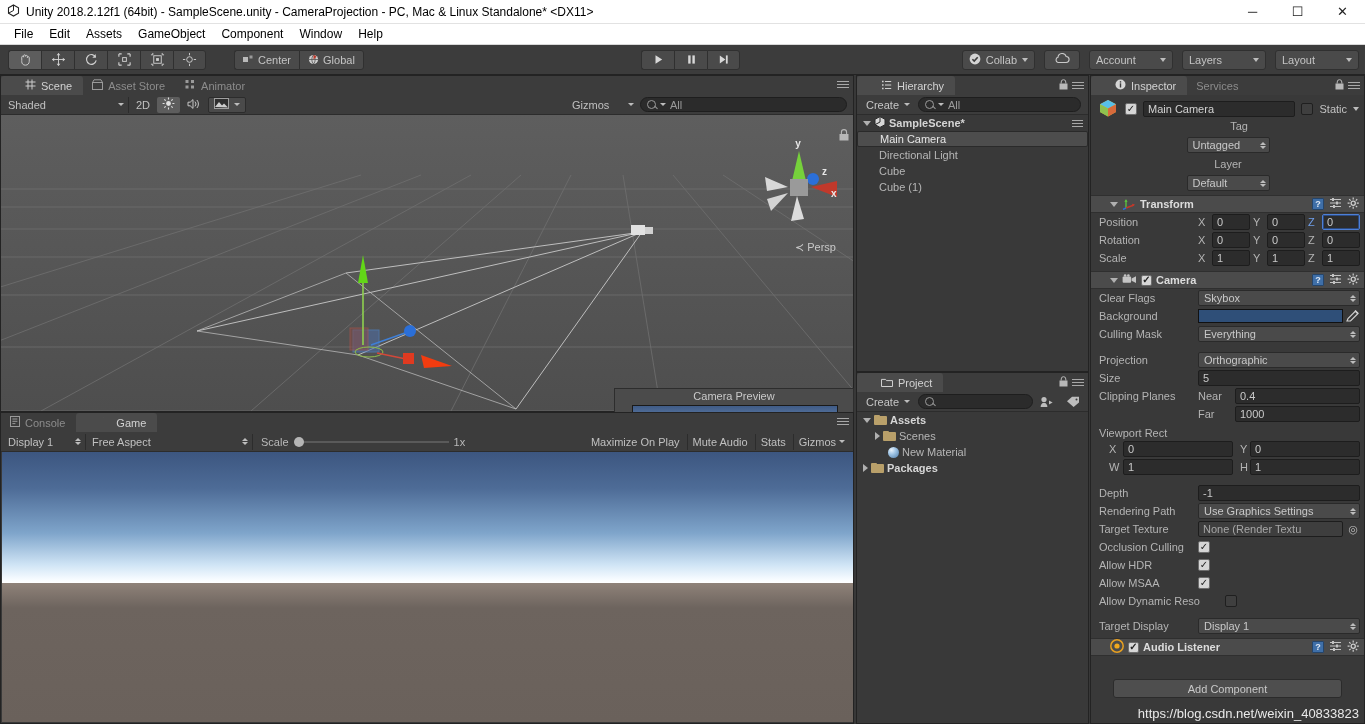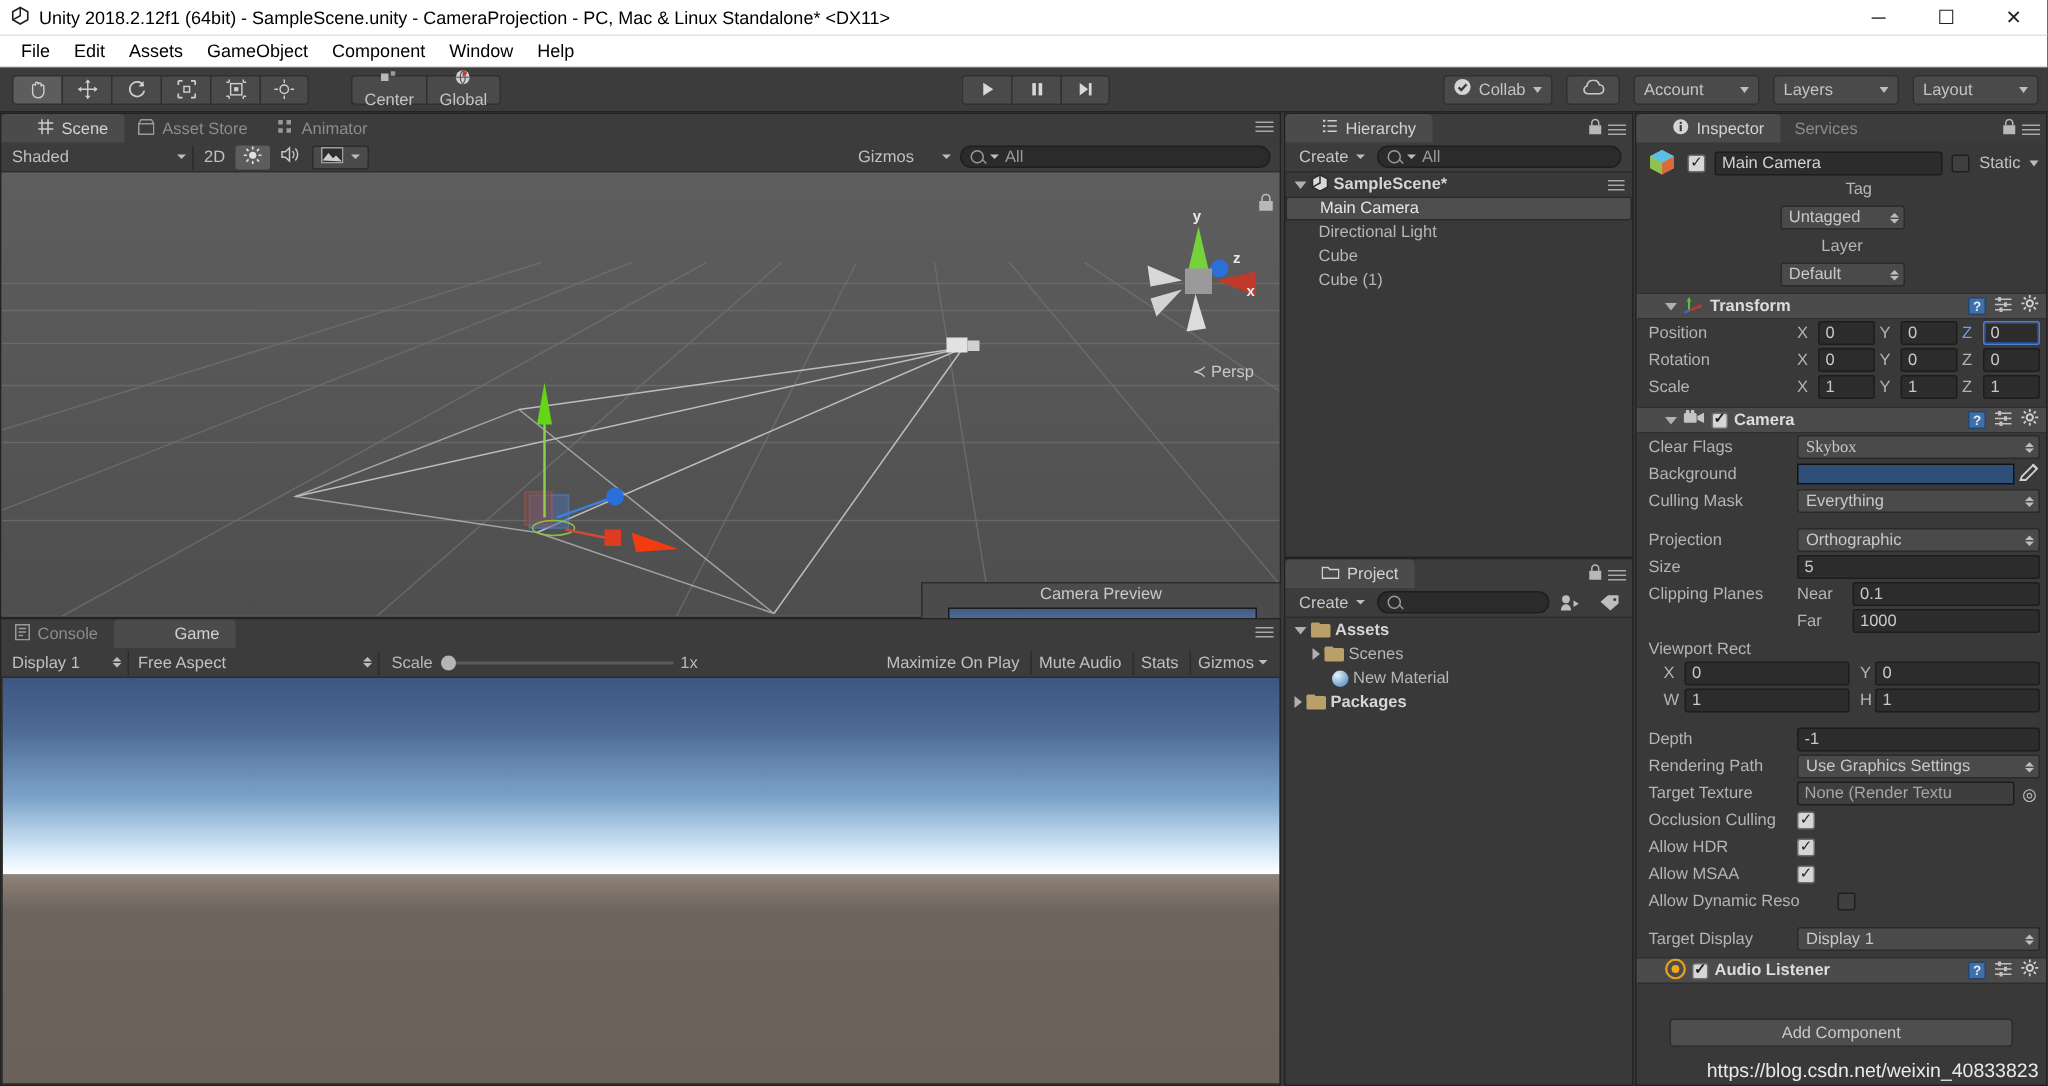--- a/index.html
+++ b/index.html
@@ -45,21 +45,21 @@
     height: 20px; min-width: 33px; background: #4a4a4a;
     border: 1px solid #303030; border-right: none;
     display: flex; align-items: center; justify-content: center;
     color: #c4c4c4; font-size: 11px;
   }
   .tbtn:first-child { border-radius: 3px 0 0 3px; }
   .tbtn:last-child { border-right: 1px solid #303030; border-radius: 0 3px 3px 0; }
   .tbtn.on { background: #5d5d5d; }
   .tbtn svg { display: block; }
   .pivotgroup { margin-left: 28px; }
-  .pivotgroup .tbtn { min-width: 0; padding: 0 8px; gap: 4px; flex-direction: column; }
+  .pivotgroup .tbtn { min-width: 0; padding: 0 8px; gap: 4px; }
   .playgroup { position: absolute; left: 633px; }
   .playgroup .tbtn { min-width: 33px; }
   .rightgroup { position: absolute; right: 6px; display: flex; align-items: center; gap: 9px; }
   .ddbtn {
     height: 20px; background: #4a4a4a; border: 1px solid #303030; border-radius: 3px;
     display: flex; align-items: center; gap: 5px; padding: 0 6px; color: #c4c4c4;
   }
   .caret { width: 0; height: 0; border-left: 3.5px solid transparent; border-right: 3.5px solid transparent;
            border-top: 4px solid #bdbdbd; }
   .caret.sm { border-left-width: 3px; border-right-width: 3px; border-top-width: 3.5px; }
@@ -870,21 +870,21 @@
           <span>
             <svg width="13" height="13" viewBox="0 0 13 13">
                 <circle cx="6.2" cy="6.2" r="2.1" fill="none" stroke="#cfcfcf" stroke-width="1.3"></circle>
                 <path d="M6.2 0.6v2M6.2 9.8v2M0.6 6.2h2M9.8 6.2h2M2.2 2.2l1.4 1.4M8.8 8.8l1.4 1.4M10.2 2.2L8.8 3.6M3.6 8.8l-1.4 1.4" stroke="#cfcfcf" stroke-width="1.2"></path>
               </svg>
           </span>
         </span>
       </div>
       <div class="prow">
         <span class="lbl">Clear Flags</span>
-        <span class="sel" style="flex:1;font-family:Liberation Serif, serif;">
+        <span class="sel" style="flex:1;">
           <span>Skybox</span>
           <span class="spin">
               <i class="up"></i>
               <i class="dn"></i>
             </span>
         </span>
       </div>
       <div class="prow">
         <span class="lbl">Background</span>
         <span class="colorswatch"></span>
@@ -916,21 +916,21 @@
             </span>
         </span>
       </div>
       <div class="prow">
         <span class="lbl">Size</span>
         <span class="fld">5</span>
       </div>
       <div class="prow">
         <span class="lbl">Clipping Planes</span>
         <span class="lbl" style="width:34px;flex:none;">Near</span>
-        <span class="fld">0.1</span>
+        <span class="fld">0.4</span>
       </div>
       <div class="prow">
         <span class="lbl"></span>
         <span class="lbl" style="width:34px;flex:none;">Far</span>
         <span class="fld">1000</span>
       </div>
       <div class="secthead">Viewport Rect</div>
       <div class="prow" style="padding-left:18px;">
         <span class="axlbl">X</span>
         <span class="fld">0</span>

